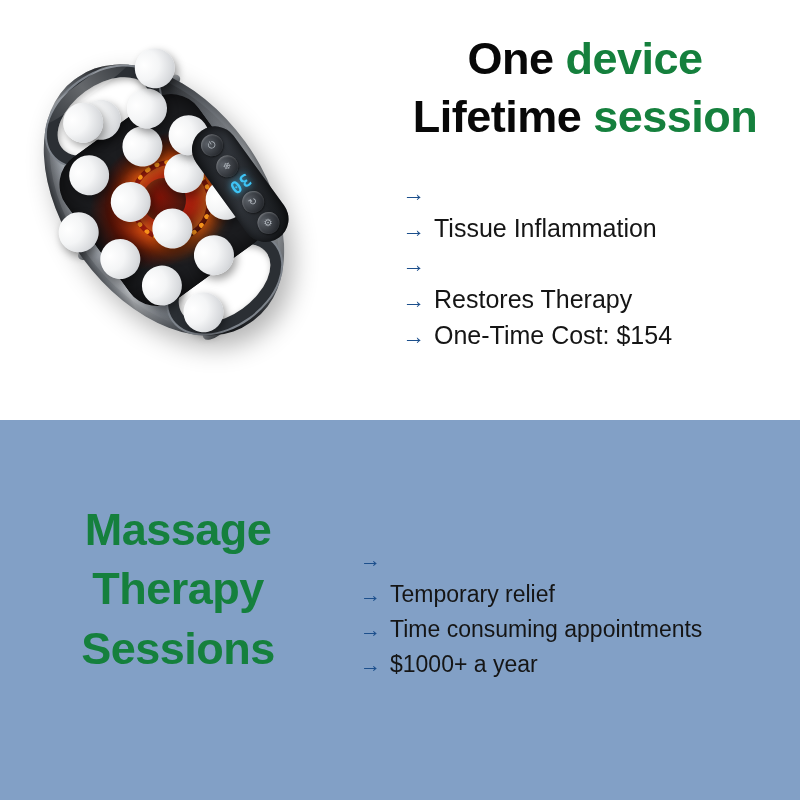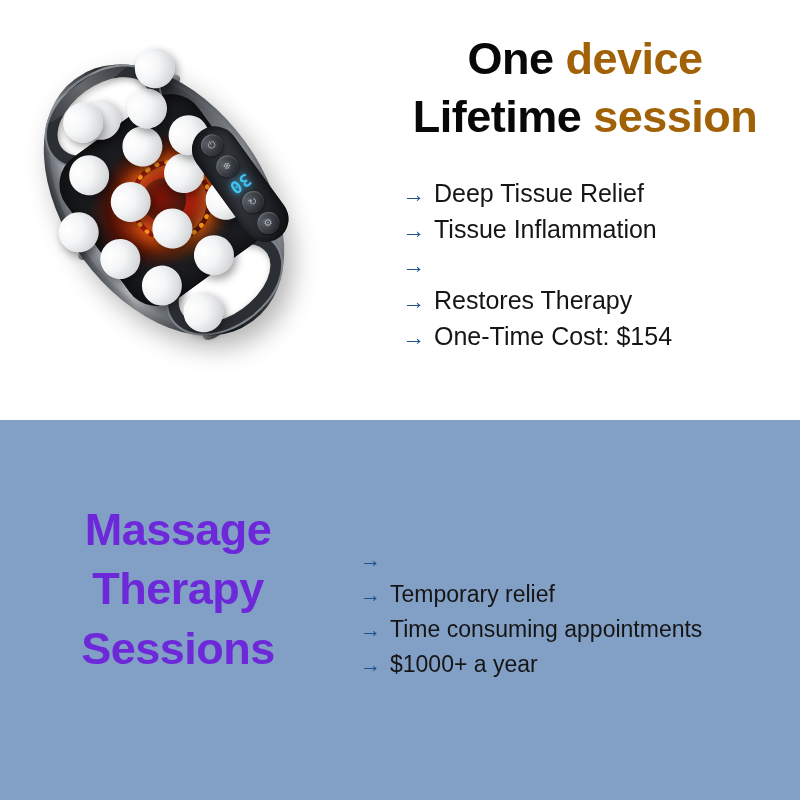--- a/index.html
+++ b/index.html
@@ -207,21 +207,21 @@
     position: absolute;
     left: 385px; top: 30px;
     width: 400px;
     text-align: center;
     font-size: 45px;
     font-weight: bold;
     line-height: 1.28;
     letter-spacing: -0.5px;
     color: #080808;
   }
-  .headline .hl { color: #a16207; }
+  .headline .hl { color: #15803d; }
 
   
   .list-top {
     position: absolute;
     left: 402px; top: 176px;
     width: 390px;
   }
   .list-bottom {
     position: absolute;
     left: 360px; top: 542px;
@@ -250,21 +250,21 @@
   
   .sub-title {
     position: absolute;
     left: 28px; top: 500px;
     width: 300px;
     text-align: center;
     font-size: 45px;
     font-weight: bold;
     line-height: 1.32;
     letter-spacing: -0.5px;
-    color: #6d28d9;
+    color: #15803d;
   }
 </style>
 </head>
 <body>
 
 <div class="poster">
 
   <div class="panel-top"></div>
 
   <div class="panel-bottom"></div>
@@ -324,21 +324,20 @@
       <span>One </span><span class="hl">device</span>
     </div>
     <div>
       <span>Lifetime </span><span class="hl">session</span>
     </div>
   </div>
 
   <div class="list-top">
     <div class="li">
       <span class="arw">→</span>
-      <span>Deep Tissue Relief</span>
     </div>
     <div class="li">
       <span class="arw">→</span>
       <span>Tissue Inflammation</span>
     </div>
     <div class="li">
       <span class="arw">→</span>
     </div>
     <div class="li">
       <span class="arw">→</span>

